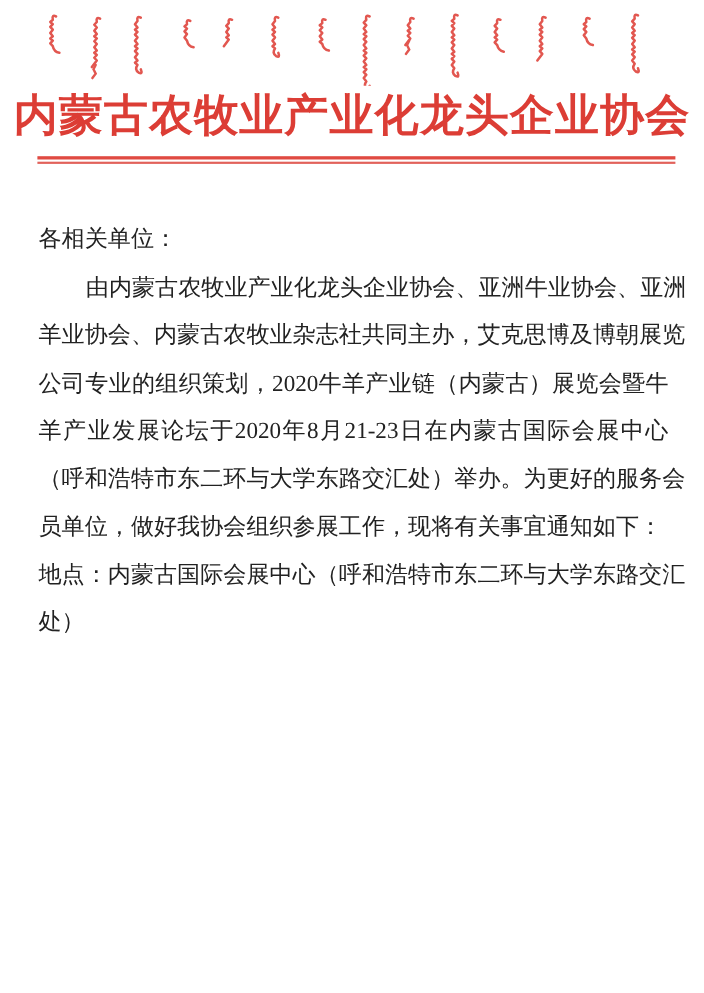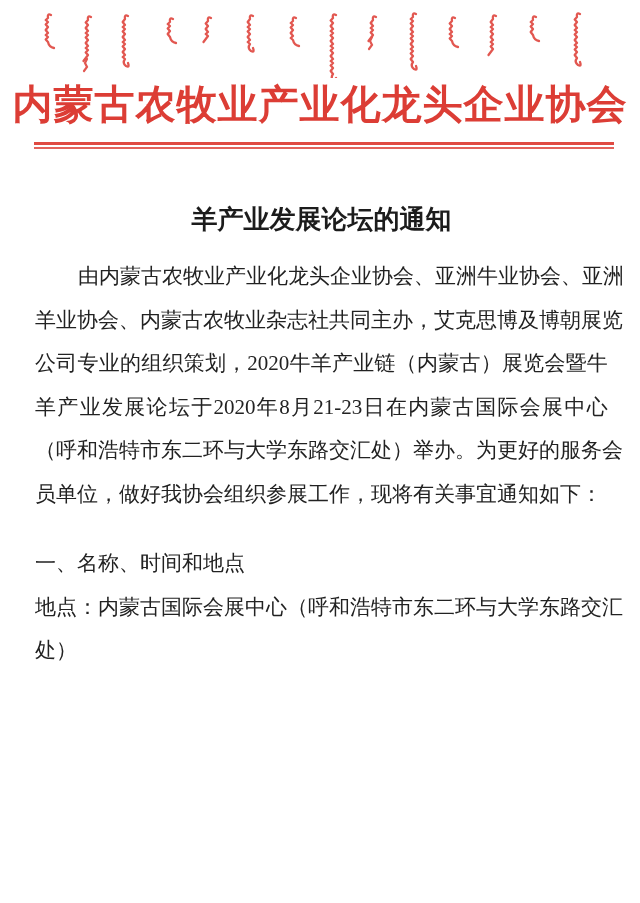--- a/index.html
+++ b/index.html
@@ -68,23 +68,23 @@
     <div class="org-name" style="color: rgb(220, 61, 53);">内蒙古农牧业产业化龙头企业协会</div>
     <div class="rule">
       <div class="rule-top" style="background: rgb(224, 74, 66);"></div>
       <div class="rule-gap"></div>
       <div class="rule-bot" style="background: rgb(226, 98, 91);"></div>
     </div>
   </div>
 
   <div class="content">
     <div class="notice-title">
-      <div class="t-line">羊产业发展论坛的通知</div>
     </div>
 
+    <div class="line">各相关单位：</div>
 
     <div id="paragraph">
         <div class="line indent fill">
           <span>由</span>
           <span>内</span>
           <span>蒙</span>
           <span>古</span>
           <span>农</span>
           <span>牧</span>
           <span>业</span>
@@ -218,21 +218,20 @@
           <span>更</span>
           <span>好</span>
           <span>的</span>
           <span>服</span>
           <span>务</span>
           <span>会</span>
         </div>
         <div class="line">员单位，做好我协会组织参展工作，现将有关事宜通知如下：</div>
       </div>
 
-    <div class="line sec-heading">一、名称、时间和地点</div>
     <div class="line fill" id="venue-line-1">
         <span>地</span>
         <span>点</span>
         <span>：</span>
         <span>内</span>
         <span>蒙</span>
         <span>古</span>
         <span>国</span>
         <span>际</span>
         <span>会</span>

